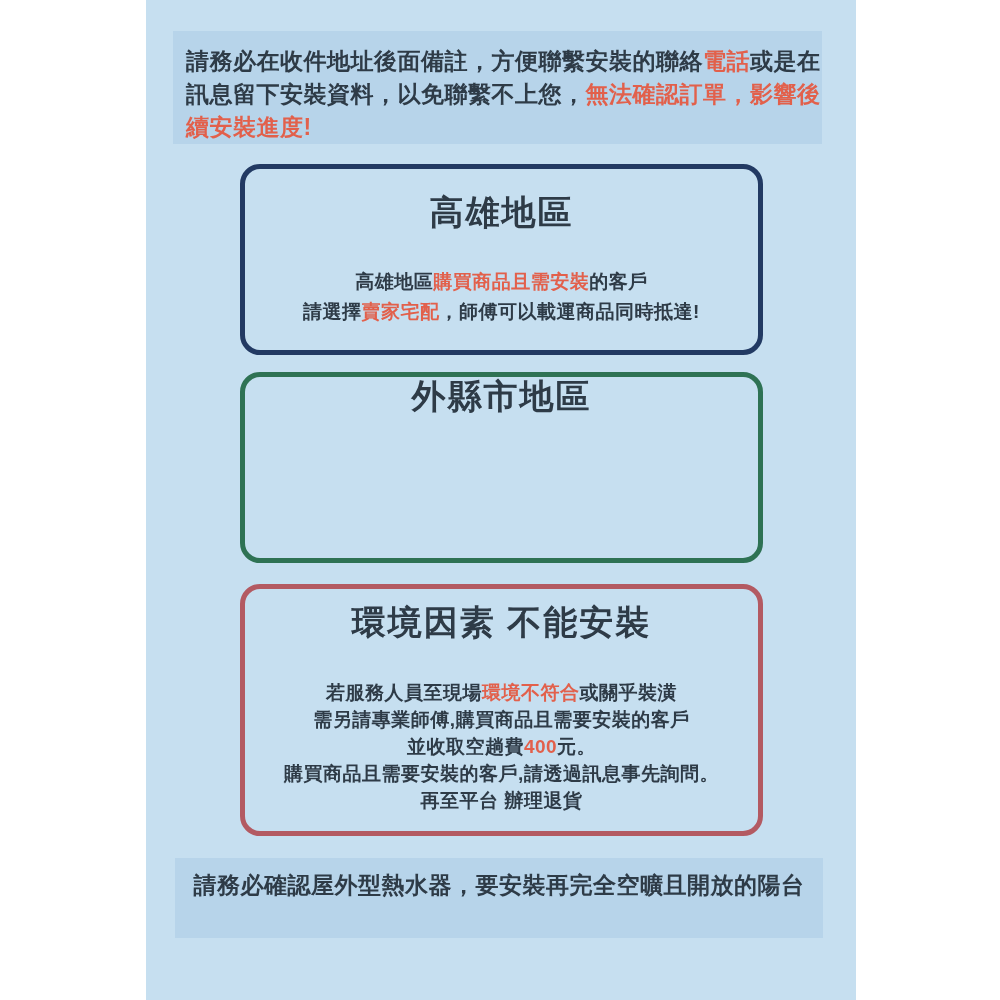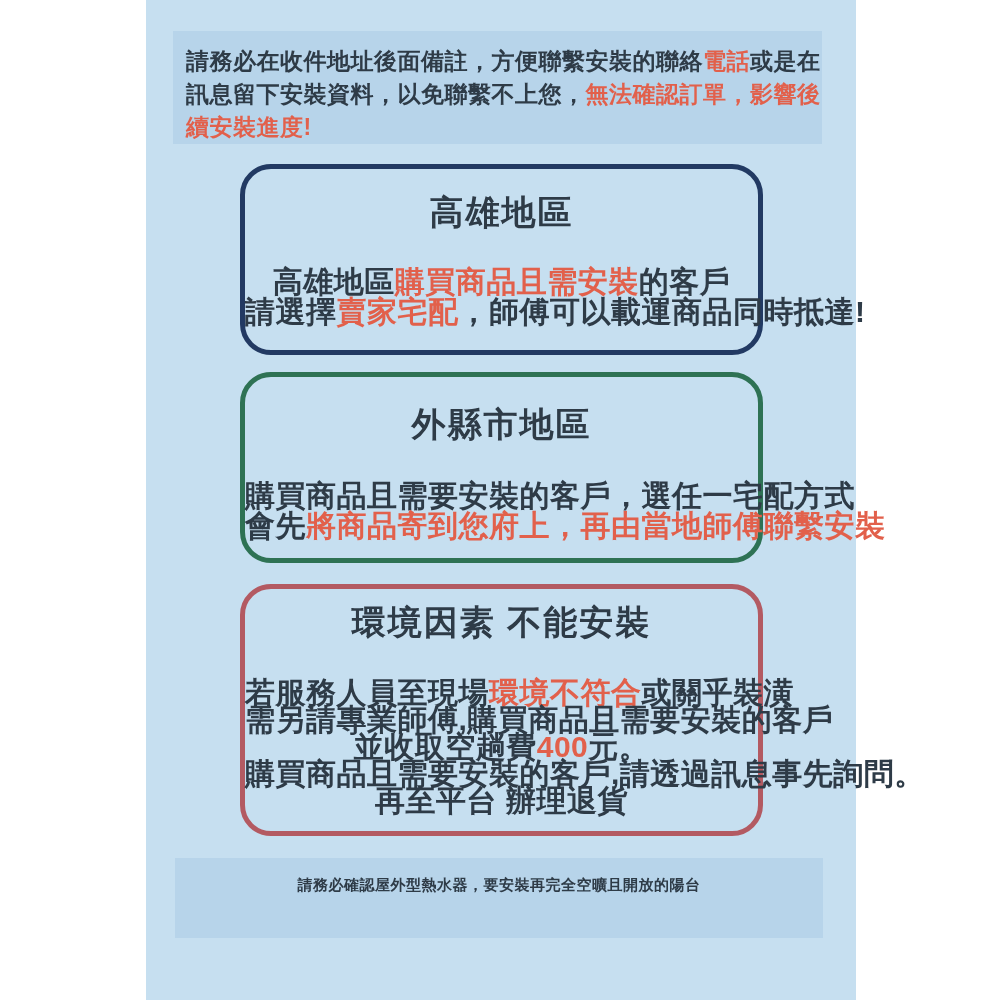--- a/index.html
+++ b/index.html
@@ -36,50 +36,50 @@
     line-height: 33px;
     letter-spacing: 0.5px;
   }
   .bottom-notice {
     left: 29px;   
     top: 858px;
     width: 648px;
     height: 80px;
     padding-top: 13px;
     text-align: center;
-    font-size: 15px;
+    font-size: 23px;
     line-height: 28px;
     letter-spacing: 0.5px;
   }
   .region-box {
     position: absolute;
     left: 94px;   
     width: 523px;
     border: 5px solid #223a63;
-    border-radius: 31px;
+    border-radius: 20px;
     box-sizing: border-box;
     text-align: center;
     background: transparent;
   }
   .box-kaohsiung   { top: 164px; height: 191px; border-color: #223a63; }
   .box-outer       { top: 372px; height: 191px; border-color: #2e7254; }
   .box-environment { top: 584px; height: 252px; border-color: #b35a62; }
 
   .box-title {
     font-size: 34px;
     line-height: 38px;
     letter-spacing: 2px;
     color: #2e3b47;
   }
   .box-kaohsiung .box-title   { margin-top: 24px; }
-  .box-outer .box-title       { margin-top: 28px; }
+  .box-outer .box-title       { }
   .box-environment .box-title { margin-top: 14px; }
 
   .box-body {
-    font-size: 30px;
+    font-size: 19px;
     letter-spacing: 0.5px;
   }
   .box-kaohsiung .box-body   { margin-top: 36px; line-height: 30px; }
   .box-outer .box-body       { margin-top: 38px; line-height: 30px; }
   .box-environment .box-body { margin-top: 38px; line-height: 27px; }
 
   .line { white-space: nowrap; }
   .dark { color: #2e3b47; }
   .red  { color: #e2604b; }
 </style>
@@ -97,24 +97,20 @@
   <div class="region-box box-kaohsiung">
     <div class="box-title">高雄地區</div>
     <div class="box-body">
         <div class="line"><span class="dark">高雄地區</span><span class="red">購買商品且需安裝</span><span class="dark">的客戶</span></div>
         <div class="line"><span class="dark">請選擇</span><span class="red">賣家宅配</span><span class="dark">，師傅可以載運商品同時抵達!</span></div>
       </div>
   </div>
 
   <div class="region-box box-outer">
     <div class="box-title">外縣市地區</div>
-    <div class="box-body">
-        <div class="line"><span class="dark">購買商品且需要安裝的客戶，選任一宅配方式</span></div>
-        <div class="line"><span class="dark">會先</span><span class="red">將商品寄到您府上，再由當地師傅聯繫安裝</span></div>
-      </div>
   </div>
 
   <div class="region-box box-environment">
     <div class="box-title">環境因素 不能安裝</div>
     <div class="box-body">
         <div class="line"><span class="dark">若服務人員至現場</span><span class="red">環境不符合</span><span class="dark">或關乎裝潢</span></div>
         <div class="line"><span class="dark">需另請專業師傅,購買商品且需要安裝的客戶</span></div>
         <div class="line"><span class="dark">並收取空趟費</span><span class="red">400</span><span class="dark">元。</span></div>
         <div class="line"><span class="dark">購買商品且需要安裝的客戶,請透過訊息事先詢問。</span></div>
         <div class="line"><span class="dark">再至平台 辦理退貨</span></div>

